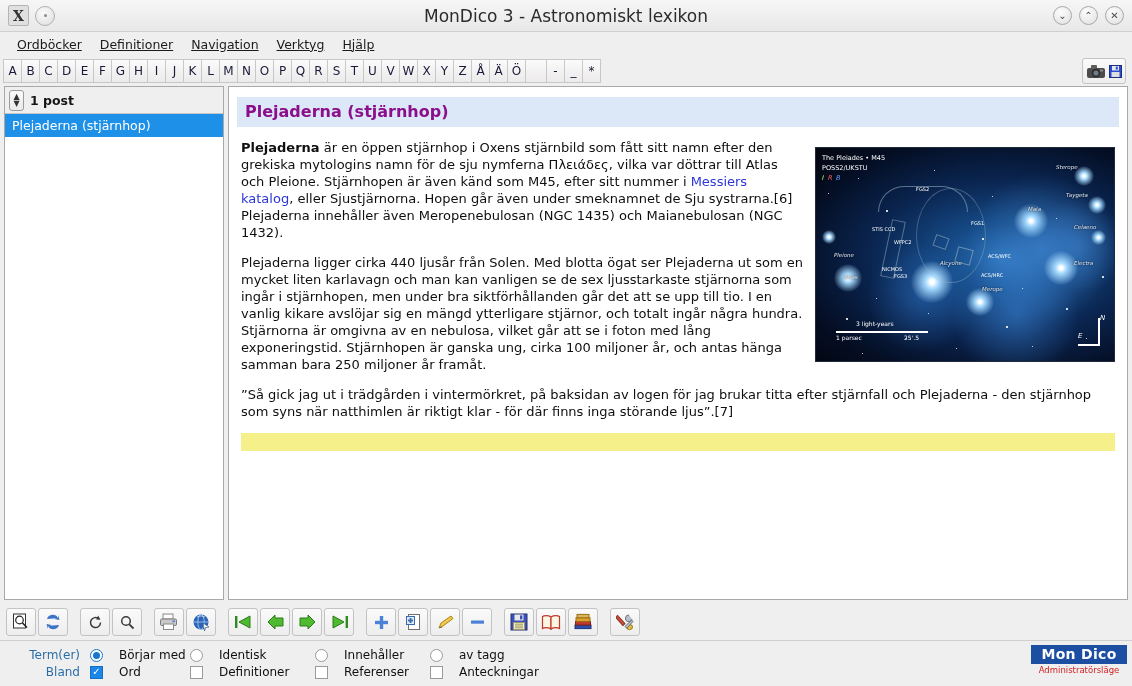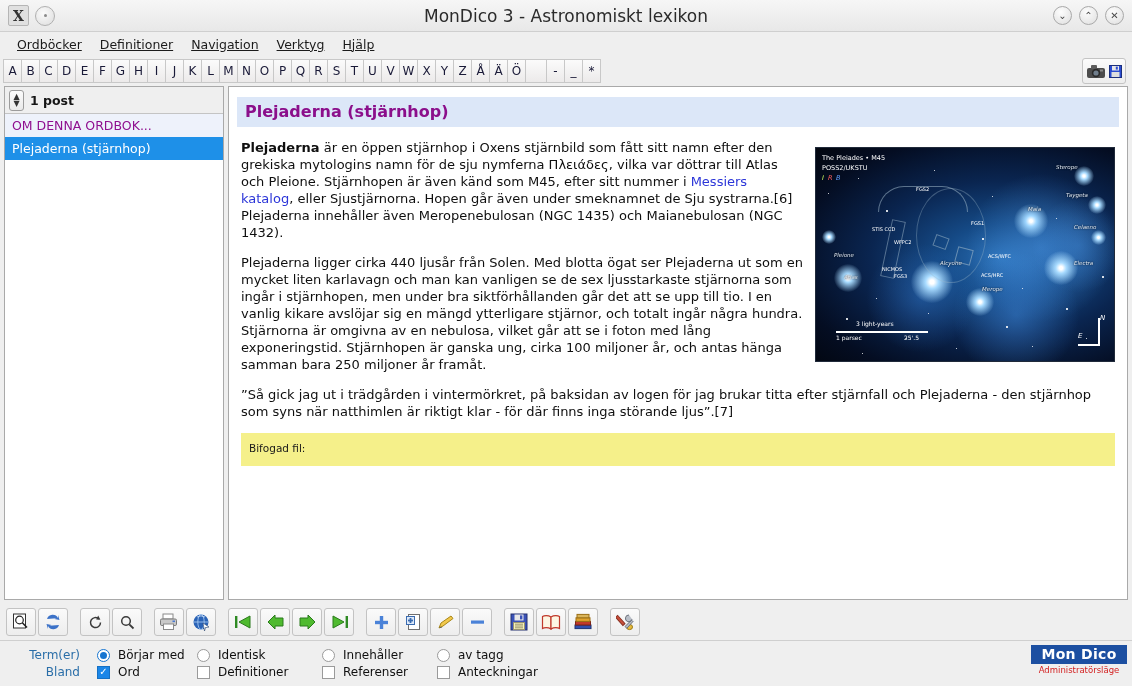--- a/index.html
+++ b/index.html
@@ -261,21 +261,21 @@
   .filtergrid {
     display: grid;
     grid-template-columns: 78px 100px 125px 115px 120px;
     row-gap: 3px;
     align-items: center;
     font-size: 12px;
     color: #101010;
     margin-left: 8px;
   }
   .flabel { color: #2a6ea8; text-align: right; padding-right: 10px; }
-  .fopt { display: flex; align-items: center; gap: 8px; margin-left: 7px; }
+  .fopt { display: flex; align-items: center; gap: 16px; }
   .radio {
     width: 13px; height: 13px; border-radius: 50%;
     border: 1px solid #9a9a9a; background: #fff;
     display: inline-flex; align-items: center; justify-content: center;
   }
   .radio.on { border-color: #1675d1; }
   .radio.on::after {
     content: ''; width: 7px; height: 7px; border-radius: 50%;
     background: #1675d1;
   }
@@ -386,21 +386,20 @@
 
     <div class="sidebar">
       <div class="sidebar-head">
         <div class="spinner">
           <span>▲</span>
           <span>▼</span>
         </div>
         <div class="postcount">1 post</div>
       </div>
       <div class="sidebar-list">
-        <div class="list-item li-about">OM DENNA ORDBOK...</div>
         <div class="list-item li-selected">Plejaderna (stjärnhop)</div>
       </div>
     </div>
 
     <div class="content">
       <div class="doc">
         <div class="doc-title">Plejaderna (stjärnhop)</div>
         <div class="doc-body">
 
           <div class="thumb">
@@ -486,21 +485,20 @@
           <p class="para"><span class="bold">Plejaderna</span><span> är en öppen stjärnhop i Oxens stjärnbild som fått sitt namn efter den grekiska mytologins namn för de sju nymferna Πλειάδες, vilka var döttrar till Atlas och Pleione. Stjärnhopen är även känd som M45, efter sitt nummer i </span><span class="lnk">Messiers katalog</span><span>, eller Sjustjärnorna. Hopen går även under smeknamnet de Sju systrarna.[6] Plejaderna innehåller även Meropenebulosan (NGC 1435) och Maianebulosan (NGC 1432).</span></p>
 
           <p class="para">Plejaderna ligger cirka 440 ljusår från Solen. Med blotta ögat ser Plejaderna ut som en mycket liten karlavagn och man kan vanligen se de sex ljusstarkaste stjärnorna som ingår i stjärnhopen, men under bra siktförhållanden går det att se upp till tio. I en vanlig kikare avslöjar sig en mängd ytterligare stjärnor, och totalt ingår några hundra. Stjärnorna är omgivna av en nebulosa, vilket går att se i foton med lång exponeringstid. Stjärnhopen är ganska ung, cirka 100 miljoner år, och antas hänga samman bara 250 miljoner år framåt.</p>
 
           <p class="para">”Så gick jag ut i trädgården i vintermörkret, på baksidan av logen för jag brukar titta efter stjärnfall och Plejaderna - den stjärnhop som syns när natthimlen är riktigt klar - för där finns inga störande ljus”.[7]</p>
 
           <div style="clear:both"></div>
 
 
           <div class="attachblock">
-            <div>Bifogad fil:</div>
           </div>
         </div>
       </div>
     </div>
   </div>
 
   <div class="bottombar">
     <div class="tbtn">
       <svg width="18" height="18" viewBox="0 0 18 18">
         <rect x="1.5" y="1" width="12" height="14" fill="#fff" stroke="#333"></rect>

